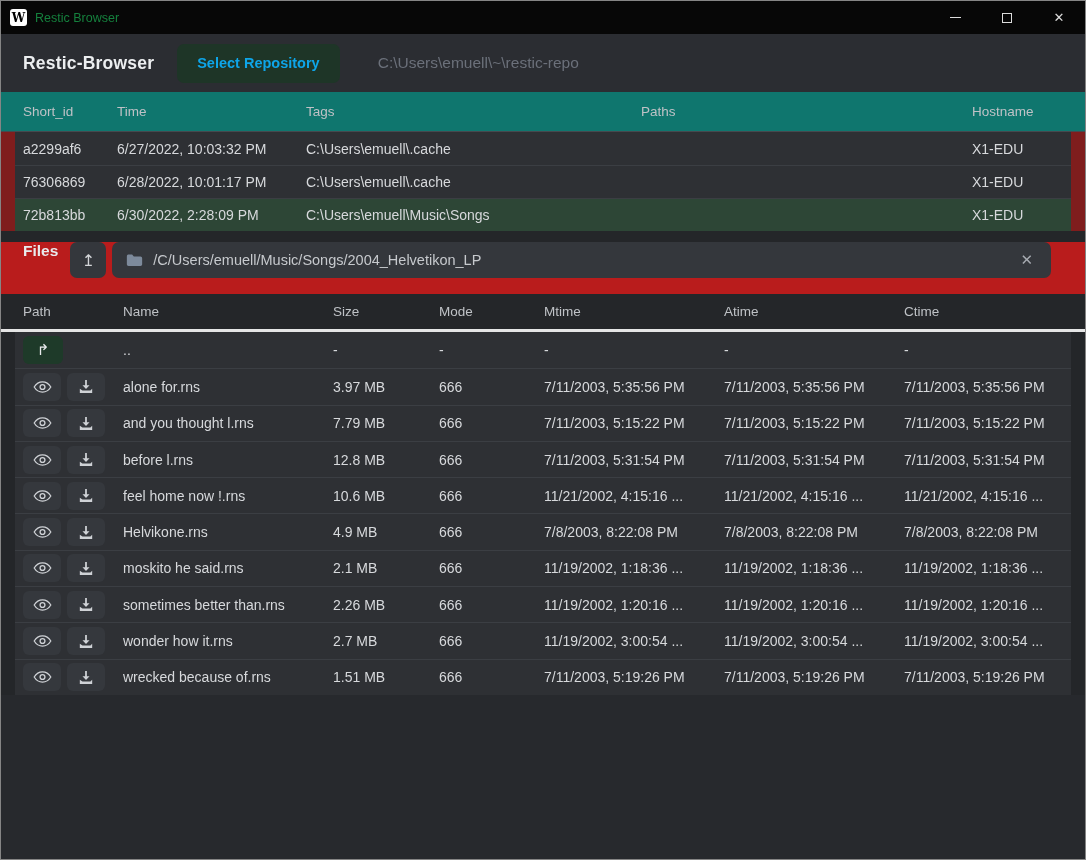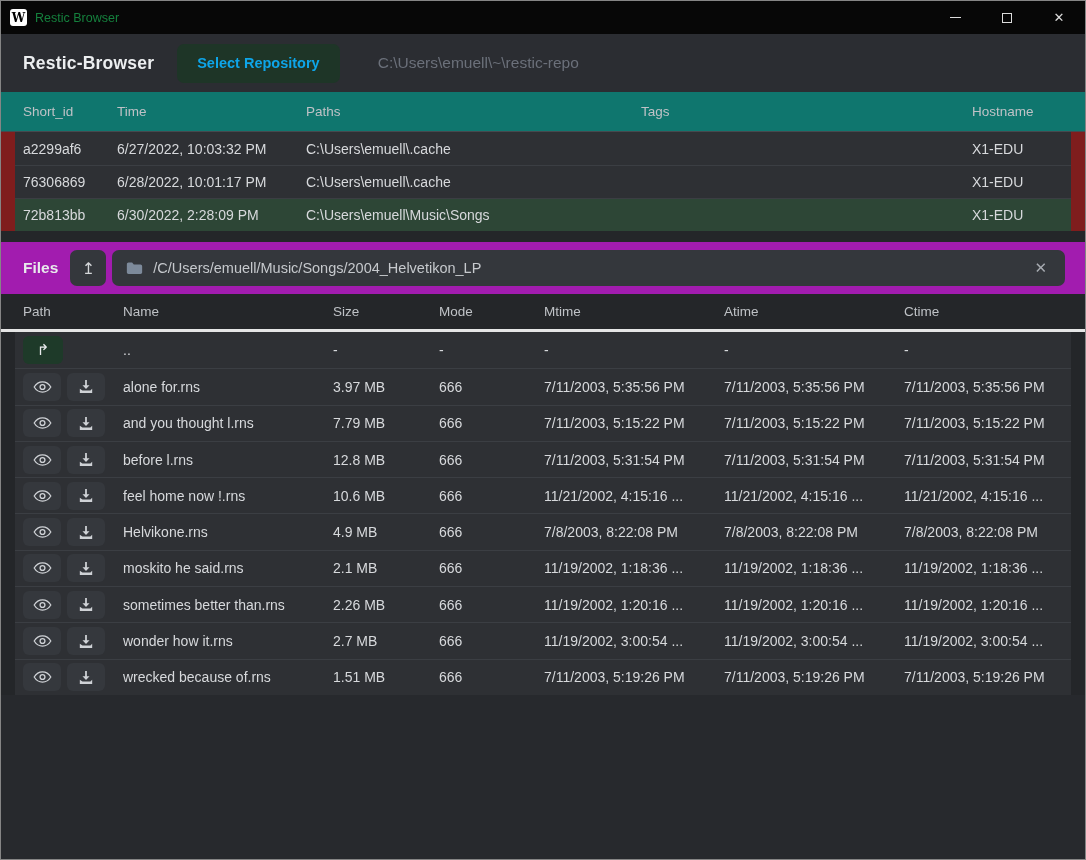--- a/index.html
+++ b/index.html
@@ -39,21 +39,21 @@
   .snap-grid { display:grid; grid-template-columns:94px 189px 335px 331px 1fr; align-items:center; }
   .table-headband { height:40px; background:#0f766e; border-bottom:1px solid #46494e; padding:0 14px; flex:0 0 auto; }
   .th-cell { color:#bfc2c6; font-size:13.5px; padding-left:8px; white-space:nowrap; }
   .snap-rows { background:#7f1d1d; padding:0 14px; flex:0 0 auto; }
   .snap-row { height:33px; background:#2e3034; cursor:pointer; }
   .snap-row + .snap-row { border-top:1px solid #3b3e43; }
   .snap-row.selected { background:#2d4636; }
   .td-cell { color:#d7d9dc; font-size:14px; padding-left:8px; white-space:nowrap; overflow:hidden; }
   .gap-band { height:11px; background:#242629; flex:0 0 auto; }
   
-  .files-bar { height:52px; background:#a21caf; display:flex; align-items:center; padding:0 20px 0 22px; flex:0 0 auto; }
+  .files-bar { height:52px; background:#b91c1c; display:flex; padding:0 34px 0 22px; flex:0 0 auto; }
   .files-title { color:#e8eaec; font-size:15.5px; font-weight:bold; margin-right:12px; }
   .up-btn {
     width:36px; height:36px; border:none; border-radius:7px; background:#34373c;
     color:#d4d6d9; font-size:16px; cursor:pointer; flex:0 0 auto;
     display:flex; align-items:center; justify-content:center;
   }
   .pathbar {
     margin-left:6px; flex:1; height:36px; background:#34373c; border-radius:7px;
     display:flex; align-items:center; padding:0 14px;
   }
@@ -101,22 +101,22 @@
   <div class="appheader">
     <div class="app-title">Restic-Browser</div>
     <button class="repo-btn">Select Repository</button>
     <div class="repo-path">C:\Users\emuell\~\restic-repo</div>
   </div>
 
 
   <div class="table-headband snap-grid" id="snap-head">
       <span class="th-cell">Short_id</span>
       <span class="th-cell">Time</span>
+      <span class="th-cell">Tags</span>
       <span class="th-cell">Paths</span>
-      <span class="th-cell">Tags</span>
       <span class="th-cell">Hostname</span>
     </div>
   <div class="snap-rows" id="snap-rows">
       <div class="snap-row snap-grid">
         <span class="td-cell">a2299af6</span>
         <span class="td-cell">6/27/2022, 10:03:32 PM</span>
         <span class="td-cell">C:\Users\emuell\.cache</span>
         <span class="td-cell"></span>
         <span class="td-cell">X1-EDU</span>
       </div>

